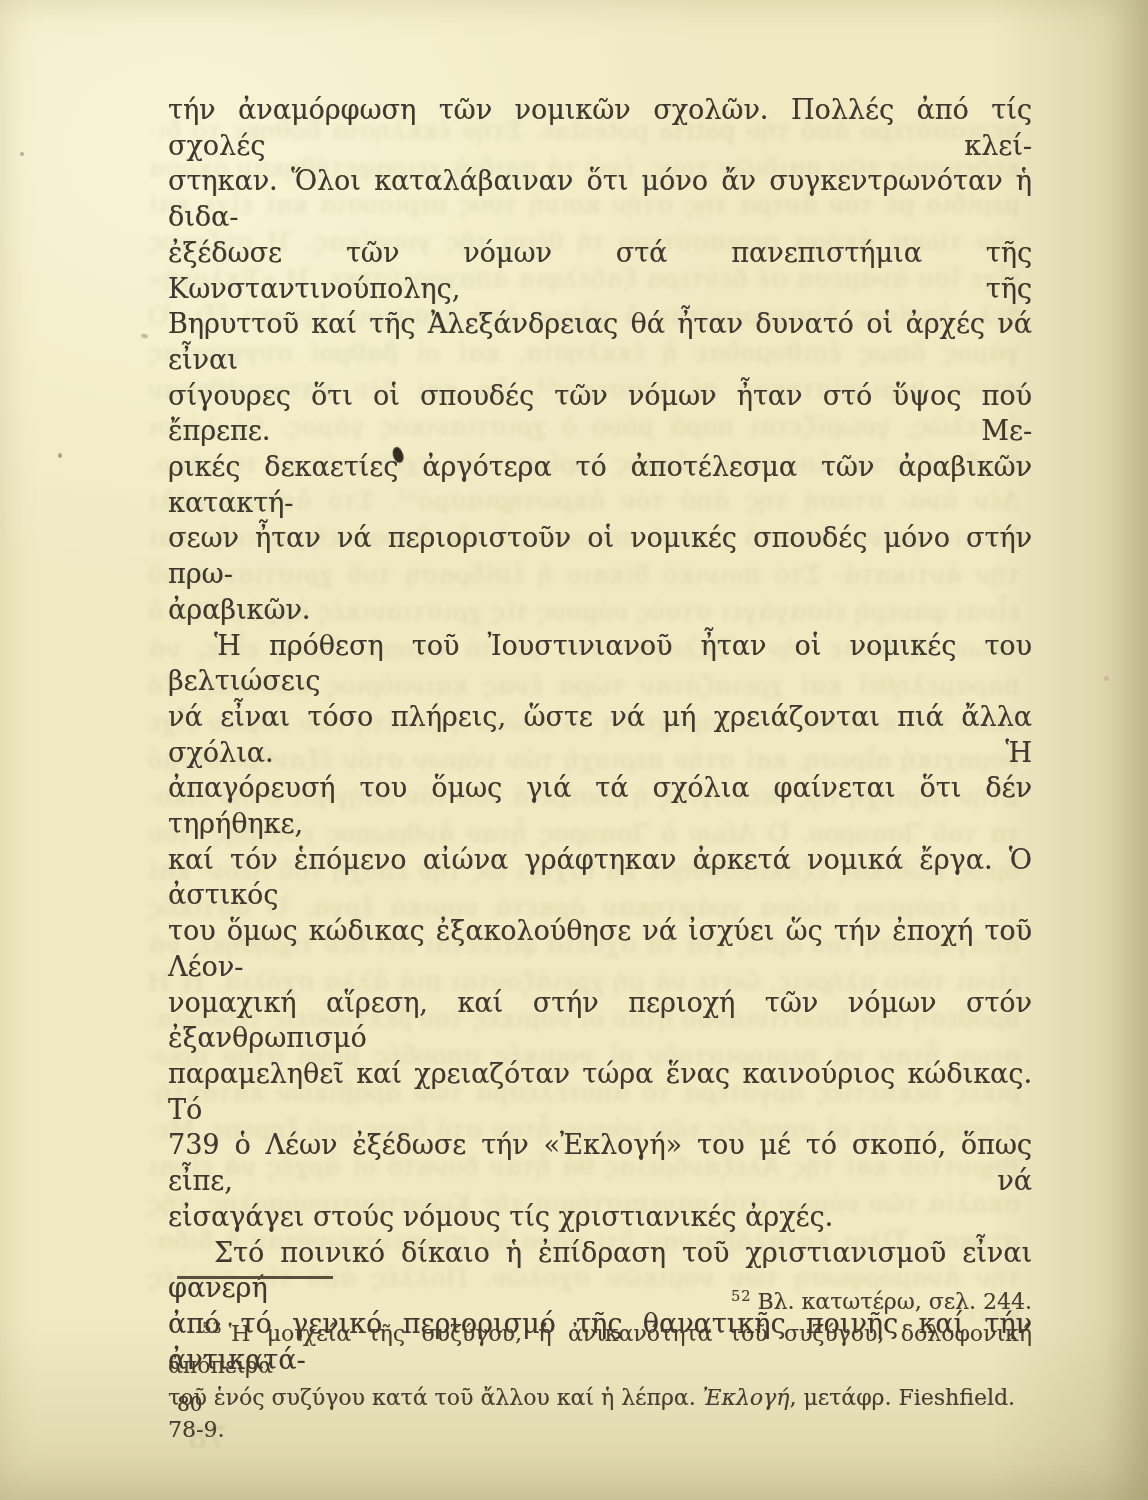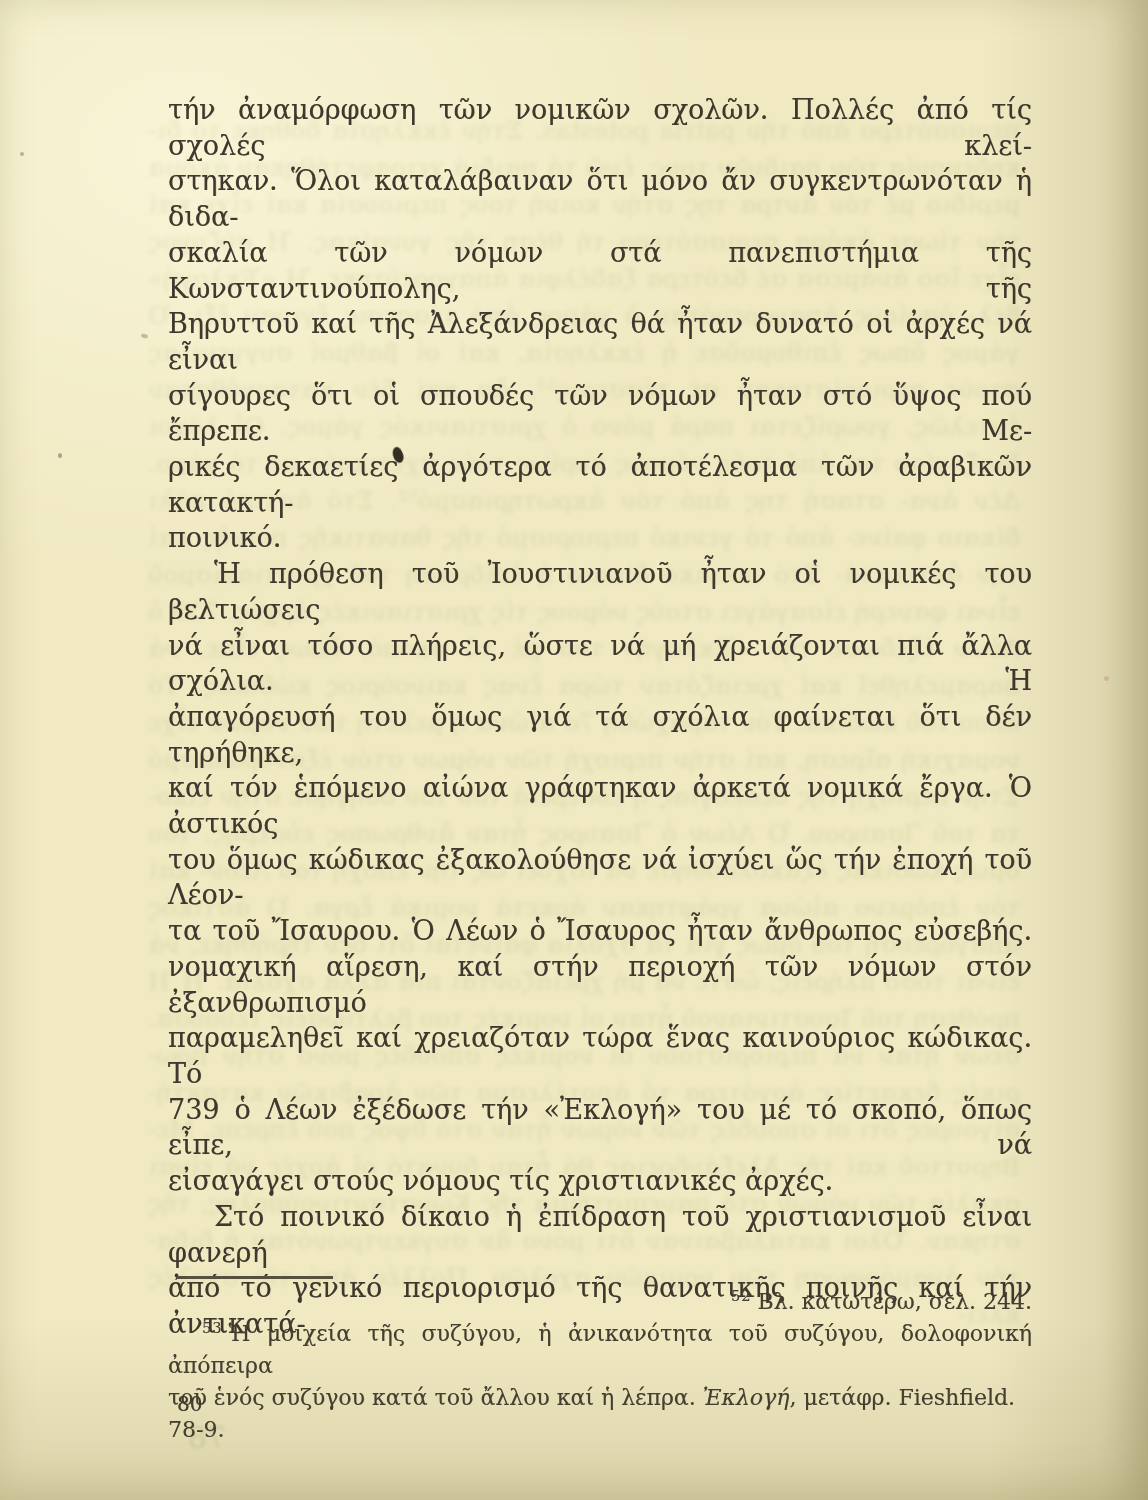--- a/index.html
+++ b/index.html
@@ -79,31 +79,31 @@
 <body>
 
 <div class="page">
 
   <div class="bleed" id="bleed" aria-hidden="true">περισσότερο ἀπό τήν patria potestas. Στήν ἐκκλησία δόθηκε τό δι- κηδεμονία τῶν παιδιῶν τους, ἐνῶ τά παιδιά χειραφετήθηκαν ἀκόμα μερίδιο μέ τόν ἄντρα της στήν κοινή τους περιουσία καί εἶχε καί τήν τίωσε ἀκόμα περισσότερο τή θέση τῆς γυναίκας. Ἡ σύζυγος εἶχε ἴσο ἀνάμεσα σέ δεύτερα ξαδέλφια ἀπαγορεύτηκε. Ἡ «Ἐκλογή» βελ- ὁποίους ἀπαγορευόταν ὁ γάμος ἀπό τέσσερις ἔγιναν ἕξι: Ὁ γάμος ὅπως ἐπιθυμοῦσε ἡ ἐκκλησία, καί οἱ βαθμοί συγγενείας στούς περιορίστηκαν σέ τέσσερις⁵³, ἄν καί δέν καταργήθηκαν ἐντελῶς, γνωρίζεται παρά μόνο ὁ χριστιανικός γάμος. Οἱ λόγοι διαζυγίου ται ἀπό τούς νόμους κυρίως τούς σχετικούς μέ τό γάμο. Δέν ἀνα- στασή της ἀπό τόν ἀκρωτηριασμό⁵². Στό ἀστικό πάλι δίκαιο φαίνε- ἀπό τό γενικό περιορισμό τῆς θανατικῆς ποινῆς καί τήν ἀντικατά- Στό ποινικό δίκαιο ἡ ἐπίδραση τοῦ χριστιανισμοῦ εἶναι φανερή εἰσαγάγει στούς νόμους τίς χριστιανικές ἀρχές. 739 ὁ Λέων ἐξέδωσε τήν «Ἐκλογή» του μέ τό σκοπό, ὅπως εἶπε, νά παραμεληθεῖ καί χρειαζόταν τώρα ἕνας καινούριος κώδικας. Τό ὅλου τοῦ κώδικα. Τόν ταραχώδη 7ο αἰώνα ἡ μελέτη τῶν νόμων εἶχε νομαχική αἵρεση, καί στήν περιοχή τῶν νόμων στόν ἐξανθρωπισμό Στήν περιοχή τῆς θεολογίας ἡ εὐσέβειά του τόν ὁδήγησε στήν εἰκο- τα τοῦ Ἴσαυρου. Ὁ Λέων ὁ Ἴσαυρος ἦταν ἄνθρωπος εὐσεβής. του ὅμως κώδικας ἐξακολούθησε νά ἰσχύει ὥς τήν ἐποχή τοῦ Λέον- καί τόν ἑπόμενο αἰώνα γράφτηκαν ἀρκετά νομικά ἔργα. Ὁ ἀστικός ἀπαγόρευσή του ὅμως γιά τά σχόλια φαίνεται ὅτι δέν τηρήθηκε, νά εἶναι τόσο πλήρεις, ὥστε νά μή χρειάζονται πιά ἄλλα σχόλια. Ἡ Ἡ πρόθεση τοῦ Ἰουστινιανοῦ ἦταν οἱ νομικές του βελτιώσεις τεύουσα. σεων ἦταν νά περιοριστοῦν οἱ νομικές σπουδές μόνο στήν πρω- ρικές δεκαετίες ἀργότερα τό ἀποτέλεσμα τῶν ἀραβικῶν κατακτή- σίγουρες ὅτι οἱ σπουδές τῶν νόμων ἦταν στό ὕψος πού ἔπρεπε. Με- Βηρυττοῦ καί τῆς Ἀλεξάνδρειας θά ἦταν δυνατό οἱ ἀρχές νά εἶναι σκαλία τῶν νόμων στά πανεπιστήμια τῆς Κωνσταντινούπολης, τῆς στηκαν. Ὅλοι καταλάβαιναν ὅτι μόνο ἄν συγκεντρωνόταν ἡ διδα- τήν ἀναμόρφωση τῶν νομικῶν σχολῶν. Πολλές ἀπό τίς σχολές κλεί-</div>
   <div class="bleed-page-no" aria-hidden="true">78</div>
 
   <main class="text-block" id="body-lines">
       <div class="line">τήν ἀναμόρφωση τῶν νομικῶν σχολῶν. Πολλές ἀπό τίς σχολές κλεί-</div>
       <div class="line">στηκαν. Ὅλοι καταλάβαιναν ὅτι μόνο ἄν συγκεντρωνόταν ἡ διδα-</div>
-      <div class="line">σκαλία τῶν νόμων στά πανεπιστήμια τῆς Κωνσταντινούπολης, τῆς</div>
+      <div class="line">ἐξέδωσε τῶν νόμων στά πανεπιστήμια τῆς Κωνσταντινούπολης, τῆς</div>
       <div class="line">Βηρυττοῦ καί τῆς Ἀλεξάνδρειας θά ἦταν δυνατό οἱ ἀρχές νά εἶναι</div>
       <div class="line">σίγουρες ὅτι οἱ σπουδές τῶν νόμων ἦταν στό ὕψος πού ἔπρεπε. Με-</div>
       <div class="line">ρικές δεκαετίες ἀργότερα τό ἀποτέλεσμα τῶν ἀραβικῶν κατακτή-</div>
-      <div class="line no-j">ποινικό.</div>
+      <div class="line">σεων ἦταν νά περιοριστοῦν οἱ νομικές σπουδές μόνο στήν πρω-</div>
+      <div class="line no-j">ἀραβικῶν.</div>
       <div class="line indent">Ἡ πρόθεση τοῦ Ἰουστινιανοῦ ἦταν οἱ νομικές του βελτιώσεις</div>
       <div class="line">νά εἶναι τόσο πλήρεις, ὥστε νά μή χρειάζονται πιά ἄλλα σχόλια. Ἡ</div>
       <div class="line">ἀπαγόρευσή του ὅμως γιά τά σχόλια φαίνεται ὅτι δέν τηρήθηκε,</div>
       <div class="line">καί τόν ἑπόμενο αἰώνα γράφτηκαν ἀρκετά νομικά ἔργα. Ὁ ἀστικός</div>
       <div class="line">του ὅμως κώδικας ἐξακολούθησε νά ἰσχύει ὥς τήν ἐποχή τοῦ Λέον-</div>
-      <div class="line">τα τοῦ Ἴσαυρου. Ὁ Λέων ὁ Ἴσαυρος ἦταν ἄνθρωπος εὐσεβής.</div>
       <div class="line">νομαχική αἵρεση, καί στήν περιοχή τῶν νόμων στόν ἐξανθρωπισμό</div>
       <div class="line">παραμεληθεῖ καί χρειαζόταν τώρα ἕνας καινούριος κώδικας. Τό</div>
       <div class="line">739 ὁ Λέων ἐξέδωσε τήν «Ἐκλογή» του μέ τό σκοπό, ὅπως εἶπε, νά</div>
       <div class="line no-j">εἰσαγάγει στούς νόμους τίς χριστιανικές ἀρχές.</div>
       <div class="line indent">Στό ποινικό δίκαιο ἡ ἐπίδραση τοῦ χριστιανισμοῦ εἶναι φανερή</div>
       <div class="line">ἀπό τό γενικό περιορισμό τῆς θανατικῆς ποινῆς καί τήν ἀντικατά-</div>
     </main>
 
   <div class="ink-mark"></div>
   <div class="speck s1"></div>

